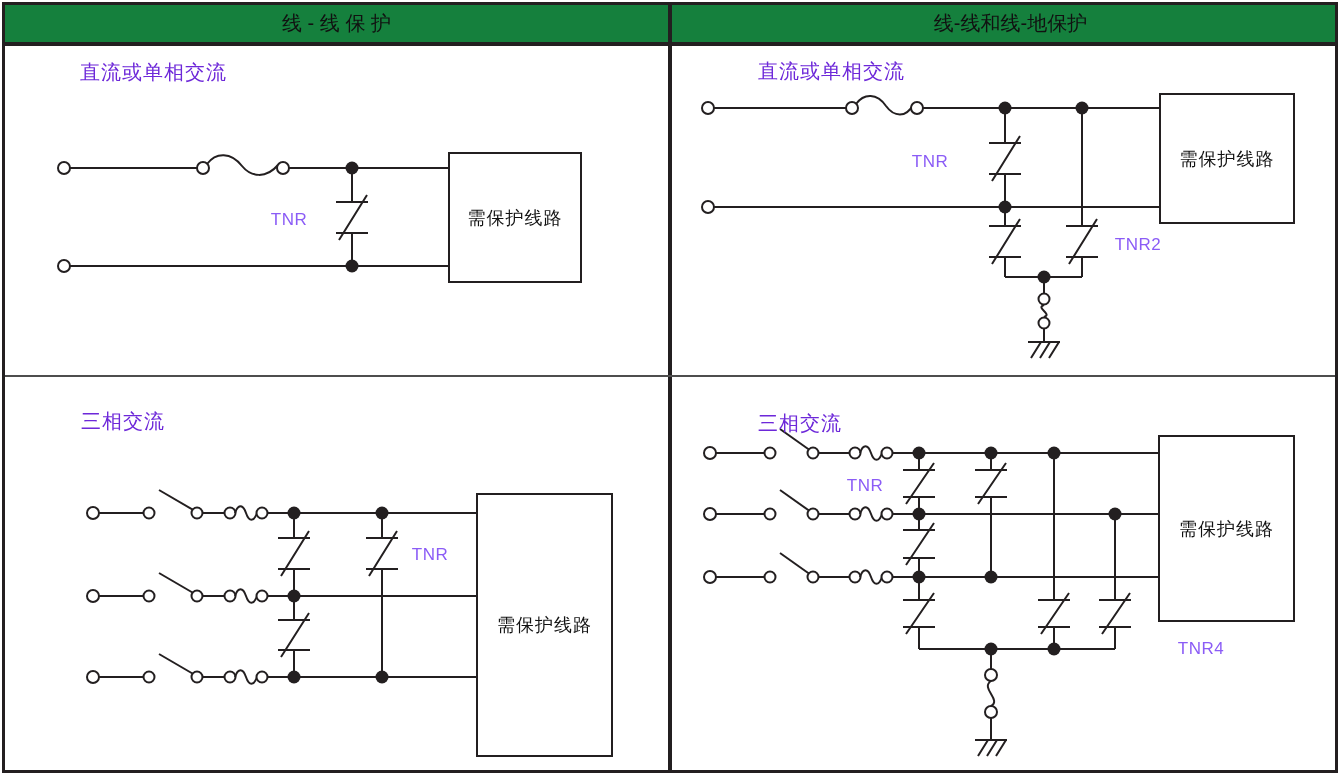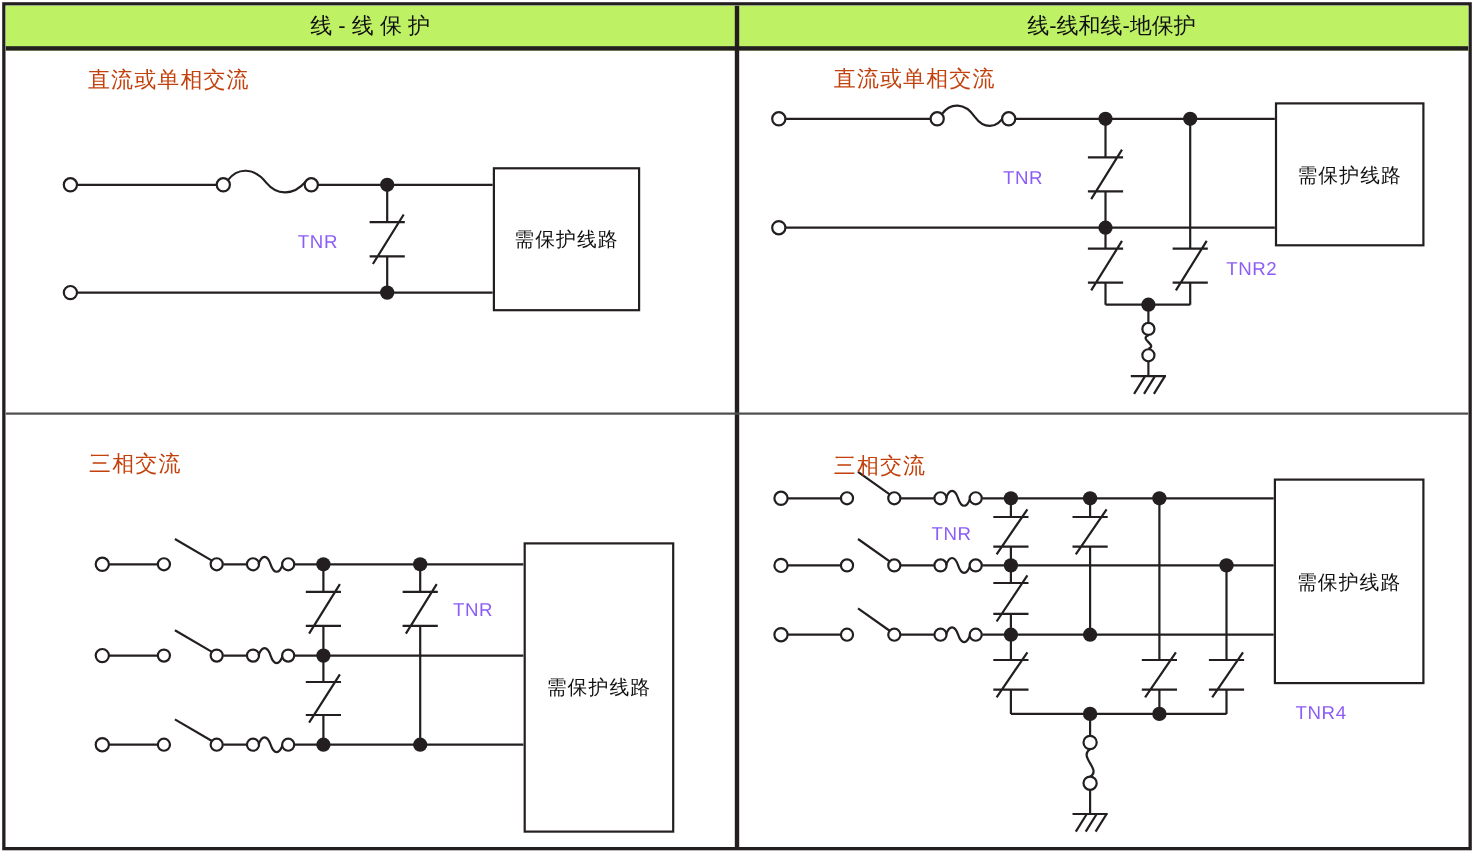--- a/index.html
+++ b/index.html
@@ -6,32 +6,32 @@
   .stage{
     position:absolute; left:2px; top:2px;
     width:1336px; height:771px;
     border:3px solid #231f20;
     box-sizing:border-box;
     background:#ffffff;
     font-family:"Liberation Sans", sans-serif;
     color:#000000;
     overflow:hidden;
   }
-  .header-row{position:absolute;left:0;top:0;right:0;height:37px;background:#bef264;border-bottom:4px solid #231f20;z-index:1;text-decoration:underline;}
+  .header-row{position:absolute;left:0;top:0;right:0;height:37px;background:#15803d;border-bottom:4px solid #231f20;z-index:1;text-decoration:underline;}
   .header-cell{position:absolute;top:0;height:37px;display:flex;align-items:center;justify-content:center;font-size:20px;color:#111;}
   .header-cell.left{left:0;width:663px;}
   .header-cell.right{left:667px;width:677px;}
   .col-divider{position:absolute;left:663px;top:0;width:4px;bottom:0;background:#231f20;z-index:2;}
   .row-divider{position:absolute;left:0;right:0;top:370px;height:2px;background:#4d4d4d;z-index:2;}
   svg.circuit{position:absolute;left:0;top:0;z-index:3;}
   .w{stroke:#231f20;stroke-width:2;fill:none;}
   .c{fill:#ffffff;stroke:#231f20;stroke-width:2;}
   .d{fill:#231f20;stroke:none;}
   .lbl{position:absolute;z-index:4;white-space:nowrap;}
-  .caption{font-size:20px;letter-spacing:1px;color:#c2410c;}
+  .caption{font-size:20px;letter-spacing:1px;color:#6d28d9;}
   .tnr{font-size:17px;letter-spacing:0.5px;transform:translate(-50%,-50%);color:#8b5cf6;}
   .pbox{
     position:absolute;z-index:4;background:#ffffff;border:2px solid #231f20;
     box-sizing:border-box;display:flex;align-items:center;justify-content:center;
     font-size:18px;letter-spacing:1px;color:#111;text-align:right;
   }
 </style>
 </head>
 <body>
 

